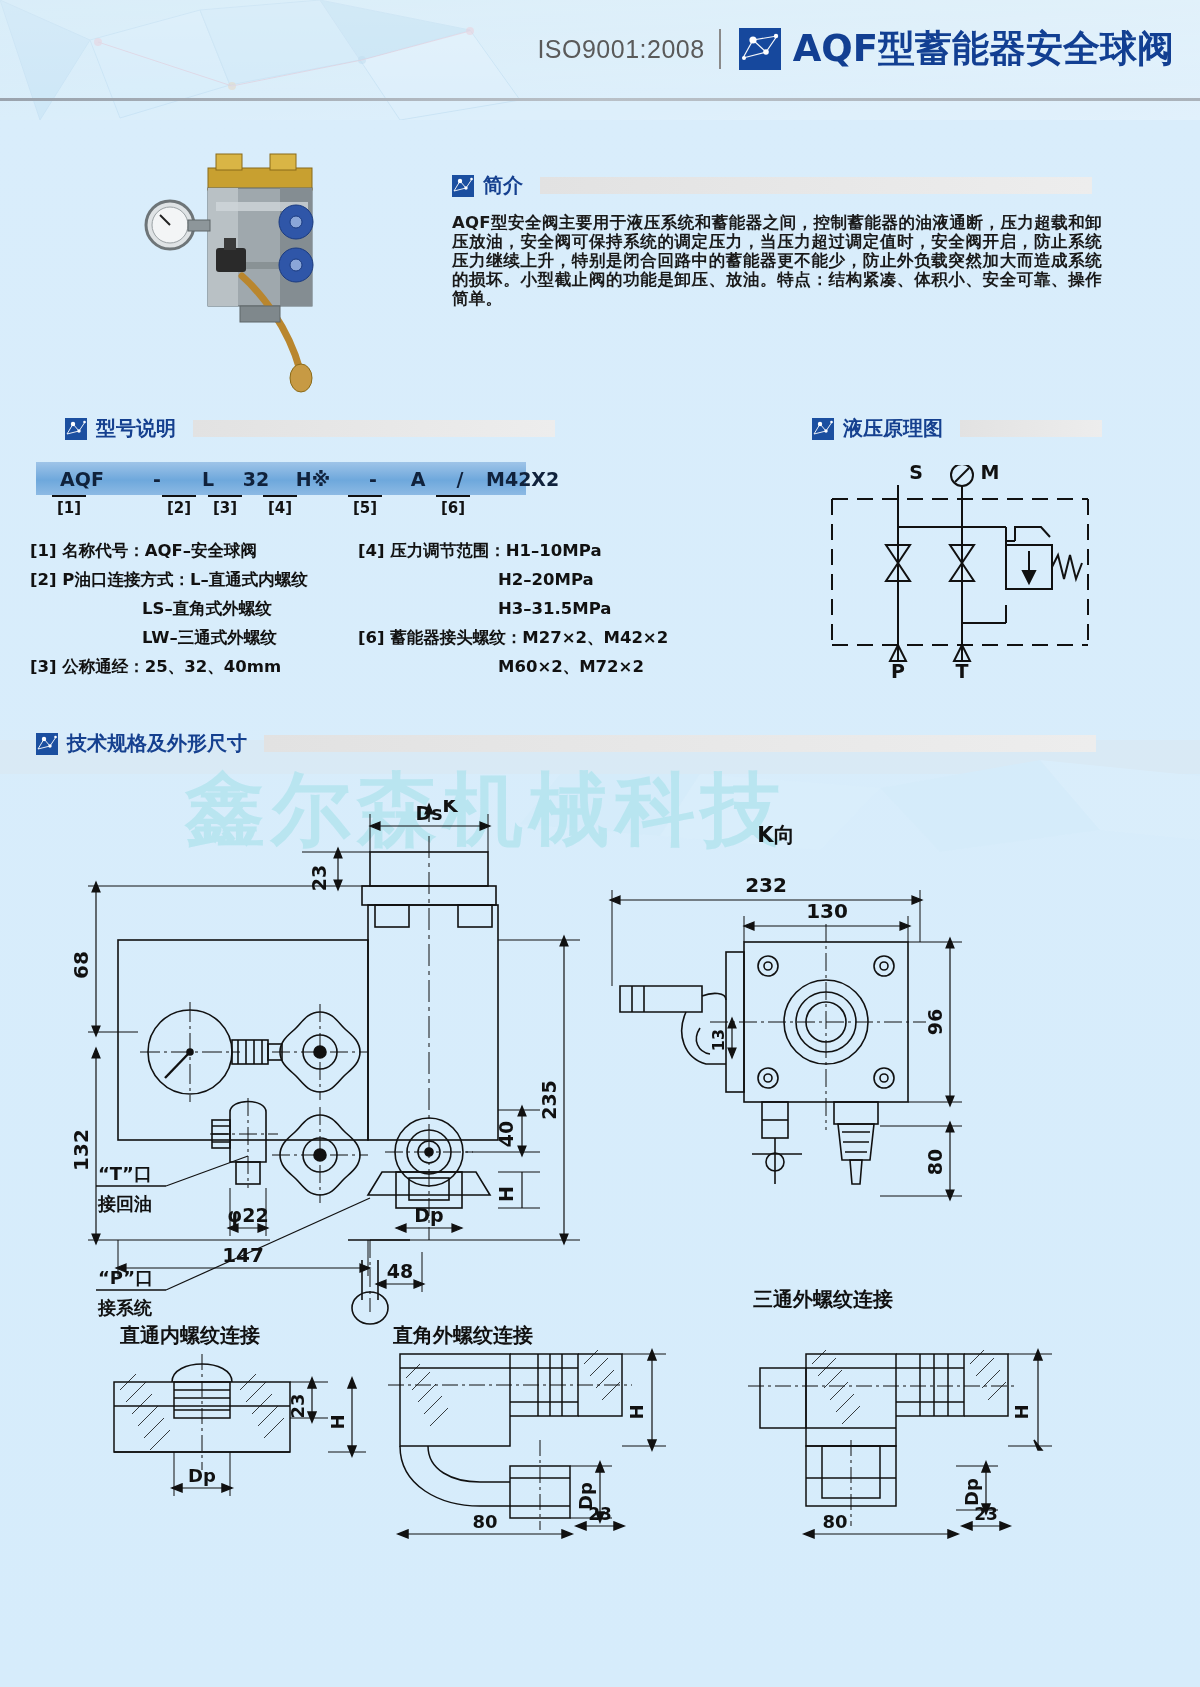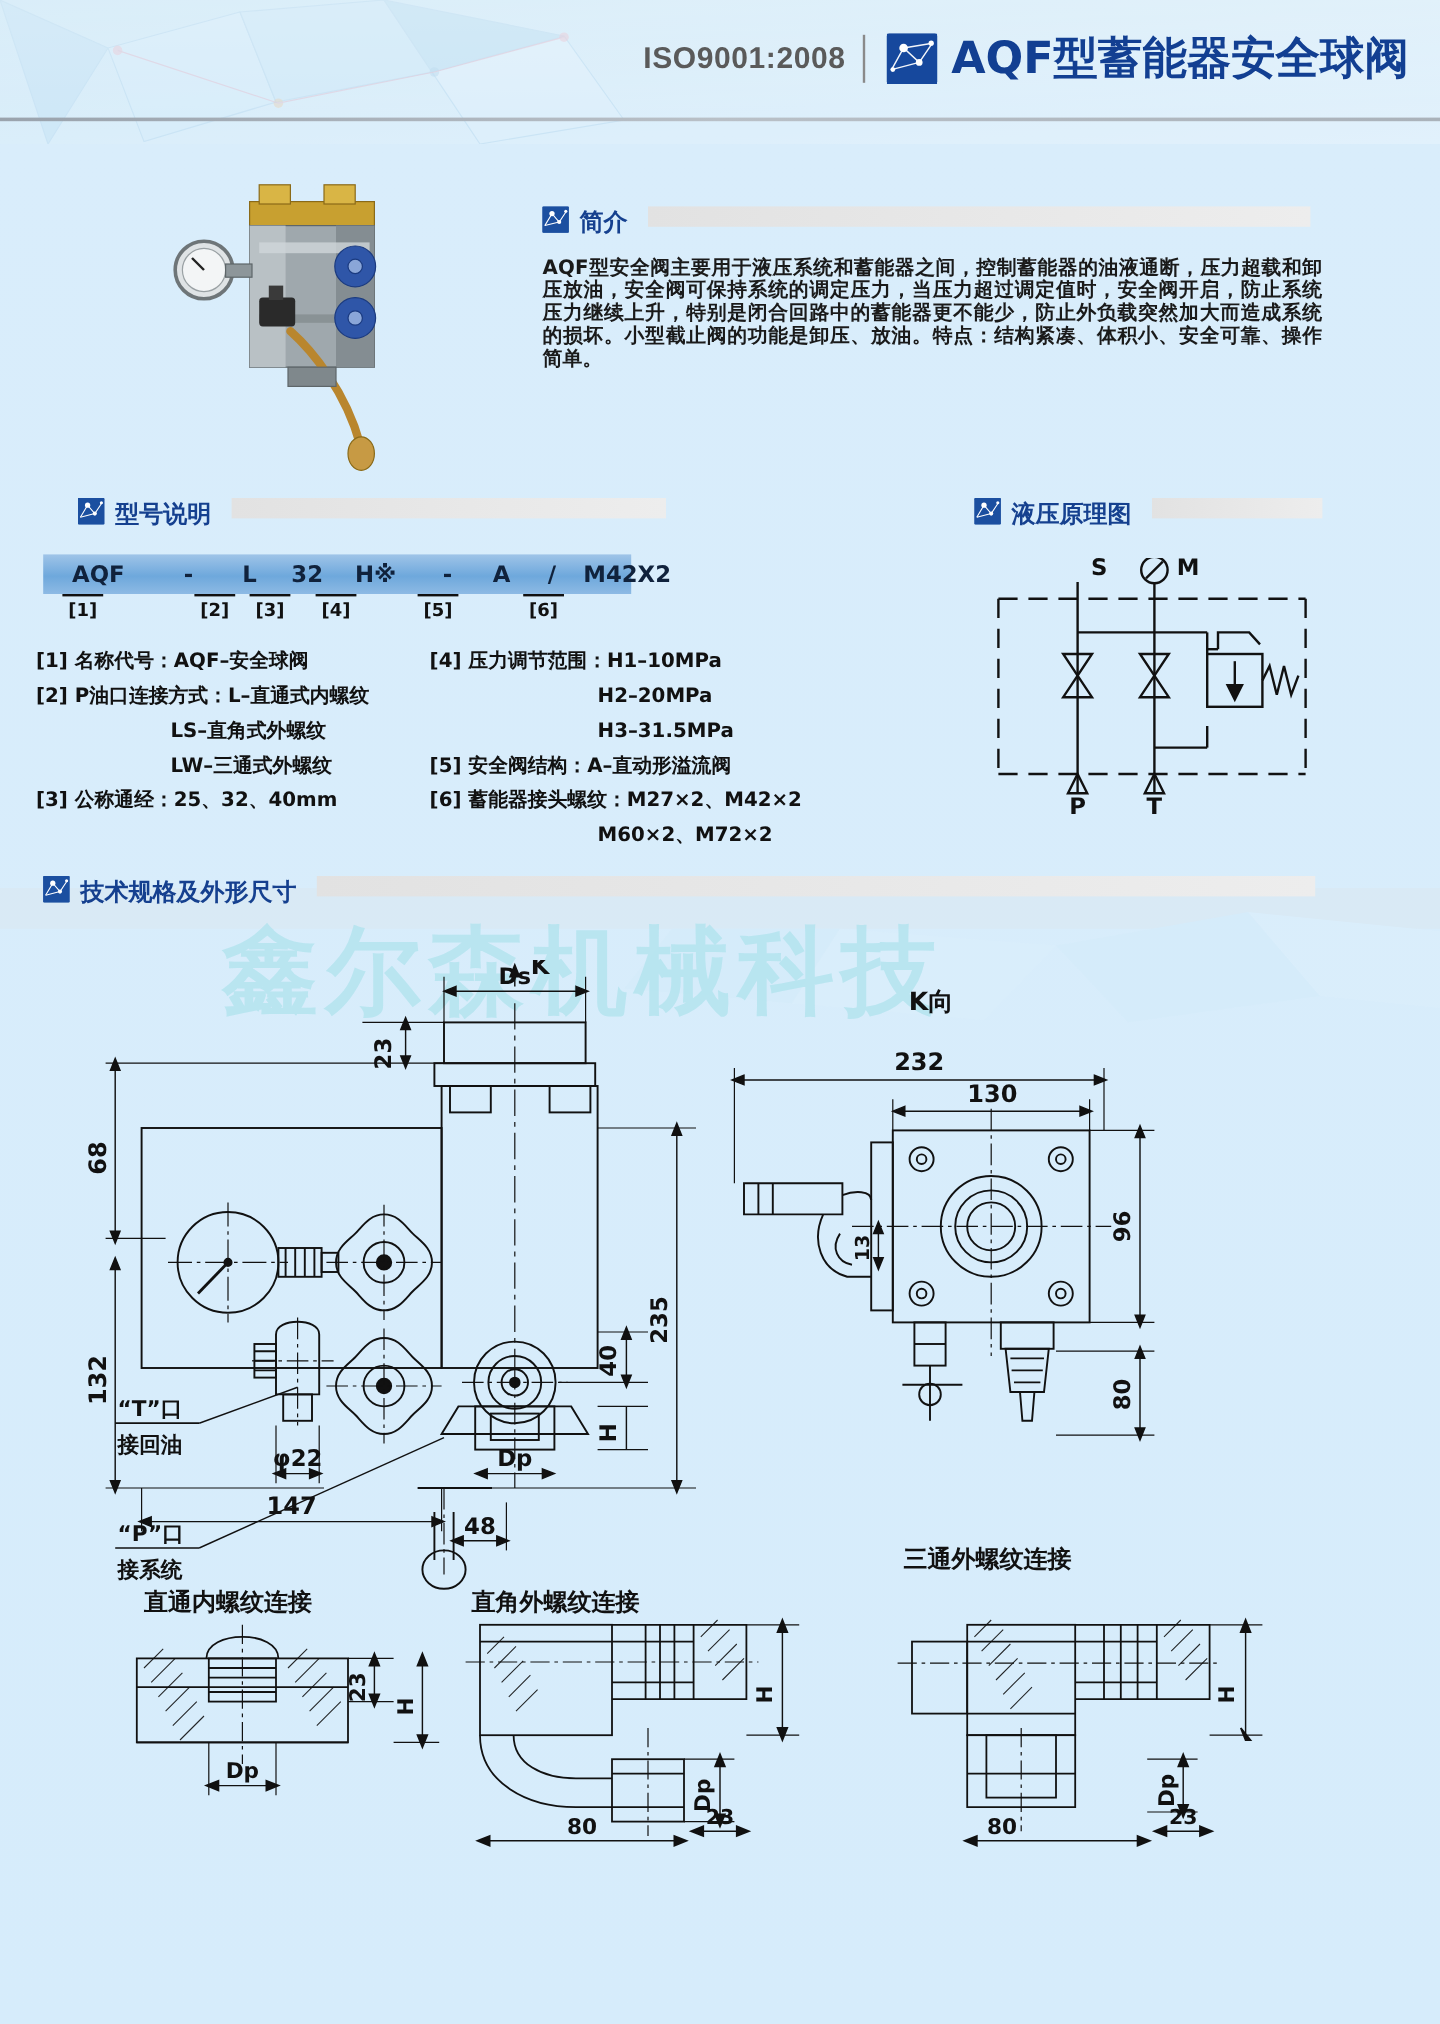--- a/index.html
+++ b/index.html
@@ -22,21 +22,21 @@
   .bg-poly2 { position: absolute; top: 740px; left: 0; width: 1200px; height: 130px; opacity: .5; }
 
   
   .header {
     position: absolute; top: 0; left: 0; width: 1200px; height: 98px;
     display: flex; align-items: center; justify-content: flex-end;
     padding-right: 26px;
   }
   .iso-text {
     font-size: 25px; color: #5a5a5a; letter-spacing: .5px;
-    font-family: "Liberation Sans", sans-serif; font-weight: 700;
+    font-family: "Liberation Sans", sans-serif; font-weight: 400;
     margin-right: 14px;
     text-align: center;
   }
   .hdr-divider { width: 2px; height: 40px; background: #8a8a8a; margin-right: 18px; }
   .logo-badge {
     width: 42px; height: 42px; background: #16489d; margin-right: 12px;
     position: relative; border-radius: 2px; flex: none;
   }
   .logo-badge svg { position: absolute; inset: 0; }
   .hdr-title {
@@ -44,21 +44,21 @@
     letter-spacing: 0px; white-space: nowrap;
     font-family: "DejaVu Sans", sans-serif;
   }
   .hdr-rule {
     position: absolute; top: 98px; left: 0; width: 1200px; height: 3px;
     background: linear-gradient(90deg, #9aa3ad 0%, #b9c0c7 50%, #aab2ba 100%);
   }
 
   
   .sec {
-    display: flex; gap: 9px;
+    display: flex; align-items: center; gap: 9px;
   }
   .sec-ico {
     width: 22px; height: 22px; background: #1b4fa0; position: relative; flex: none;
     border-radius: 1px;
   }
   .sec-ico svg { position: absolute; inset: 0; }
   .sec-label {
     font-size: 20px; font-weight: bold; color: #15408f; white-space: nowrap;
     font-family: "DejaVu Sans", sans-serif;
   }
@@ -308,21 +308,20 @@
     <div>[2] P油口连接方式：L–直通式内螺纹</div>
     <div class="ind">LS–直角式外螺纹</div>
     <div class="ind">LW–三通式外螺纹</div>
     <div>[3] 公称通经：25、32、40mm</div>
   </div>
 
   <div class="mdesc mdesc-right">
     <div>[4] 压力调节范围：H1–10MPa</div>
     <div class="ind2">H2–20MPa</div>
     <div class="ind2">H3–31.5MPa</div>
-    <div>[5] 安全阀结构：A–直动形溢流阀</div>
     <div>[6] 蓄能器接头螺纹：M27×2、M42×2</div>
     <div class="ind2">M60×2、M72×2</div>
   </div>
 
   <div class="hyd-sec sec">
     <span class="sec-ico">
       <svg viewBox="0 0 22 22">
         <rect width="22" height="22" fill="#1b4fa0"></rect>
         <g stroke="#fff" stroke-width=".9" fill="none">
           <path d="M2,16 L8,6 L14,13 L20,4"></path>

